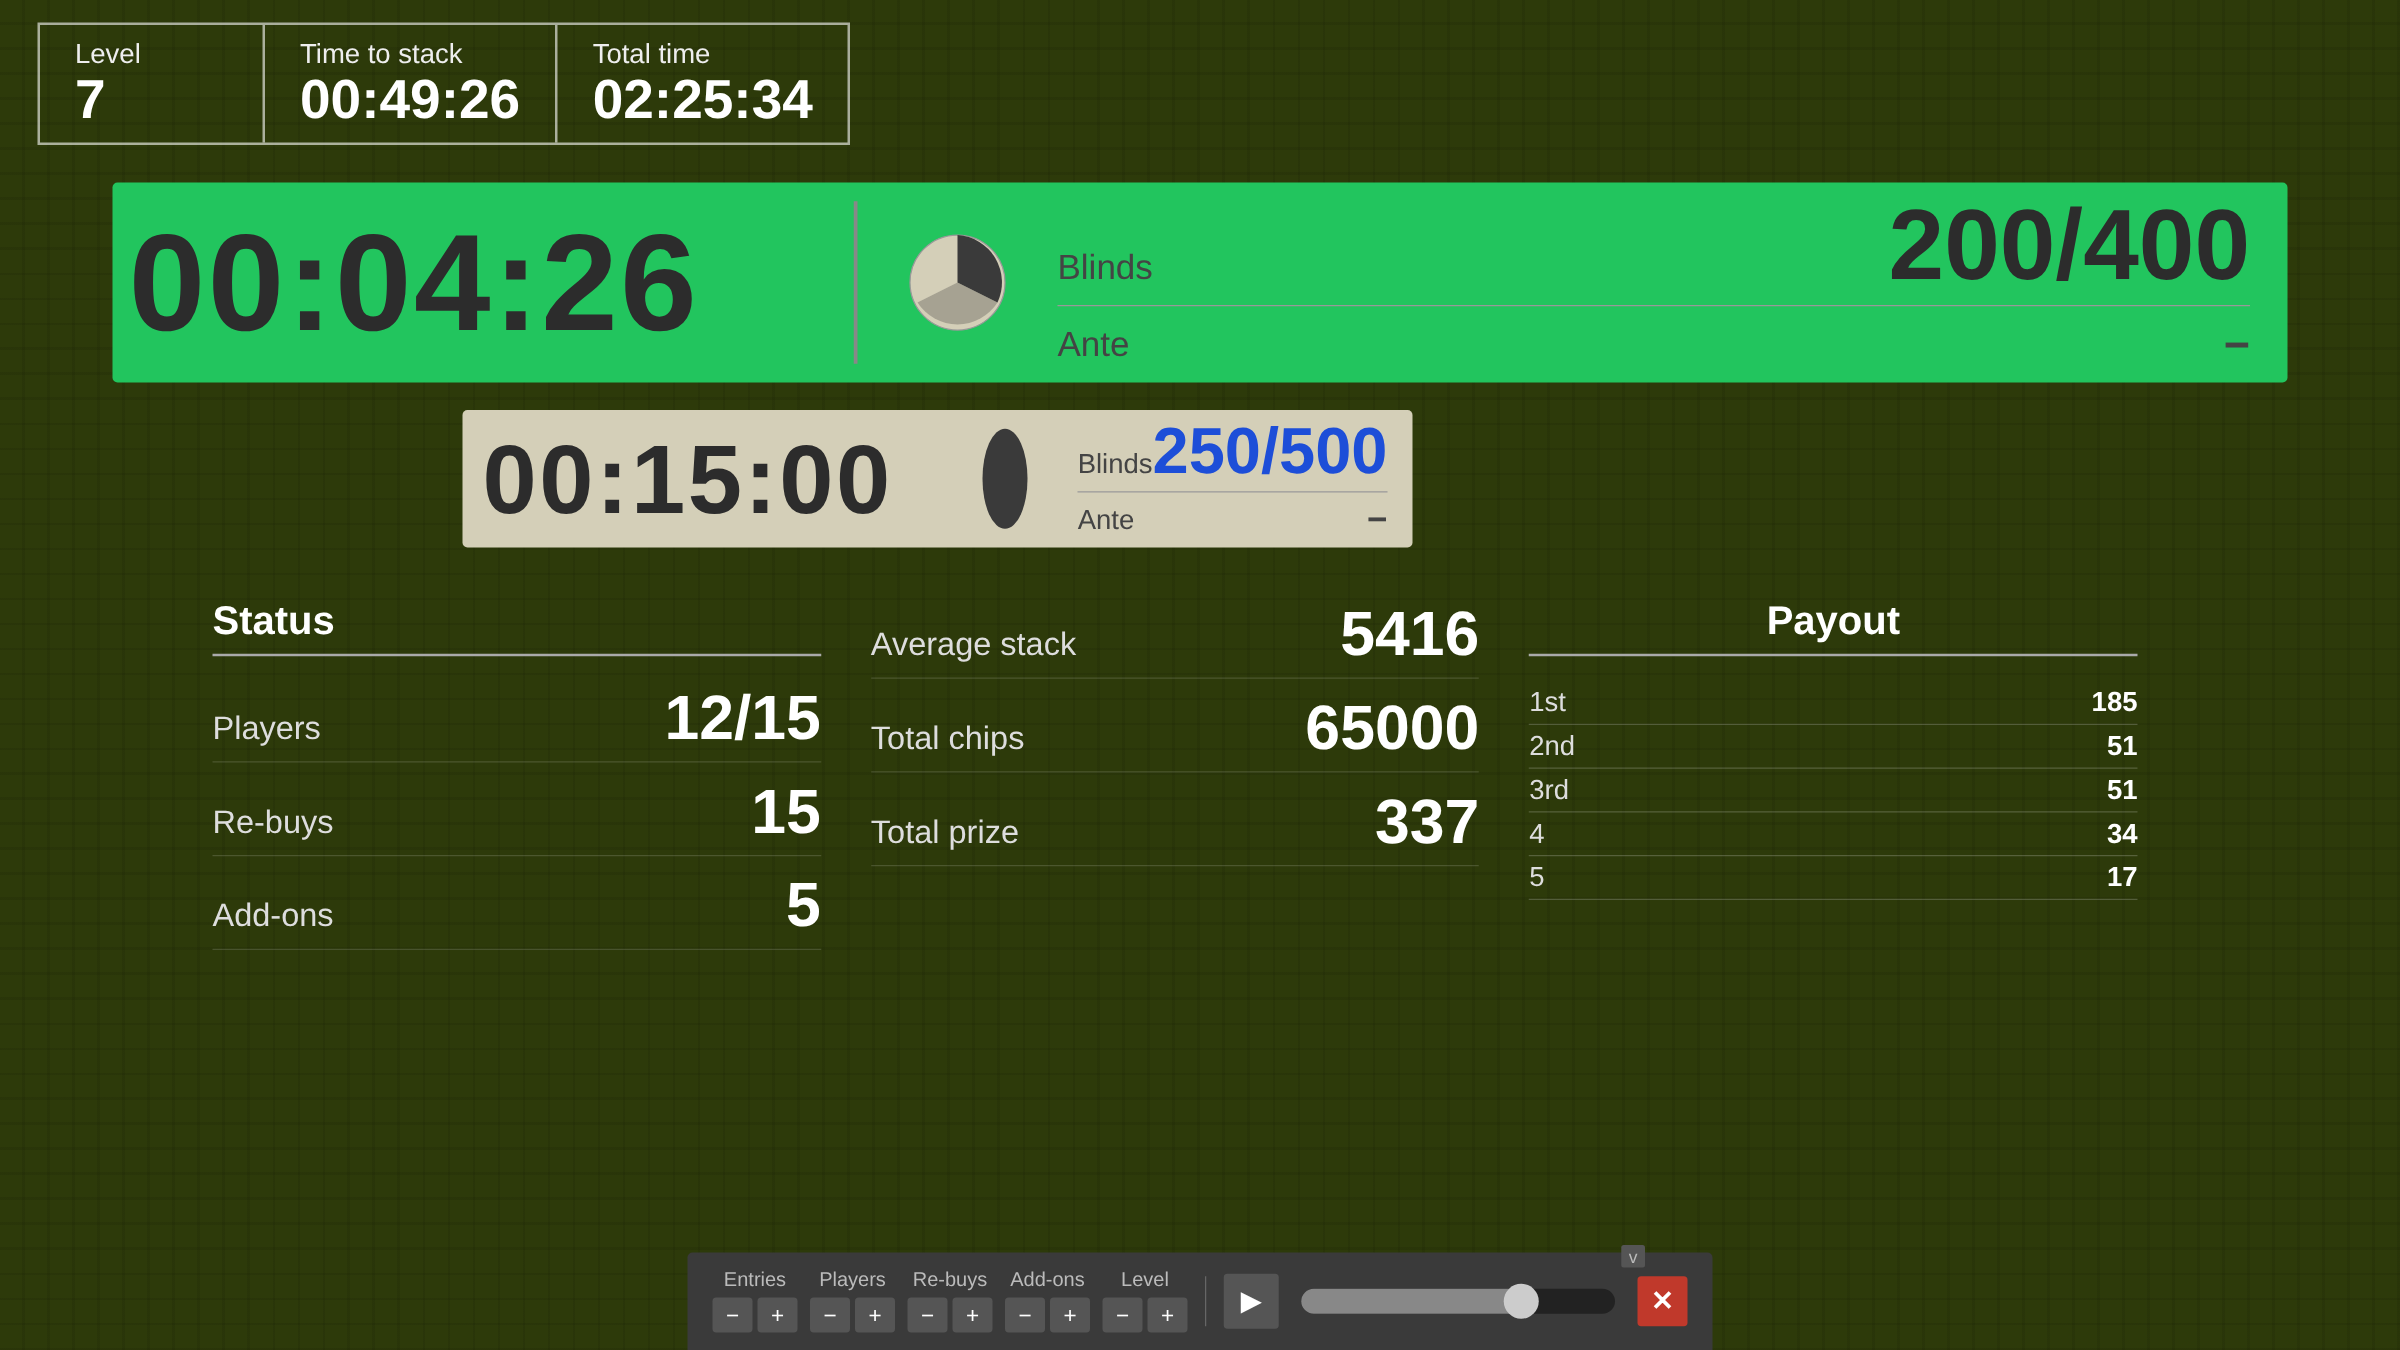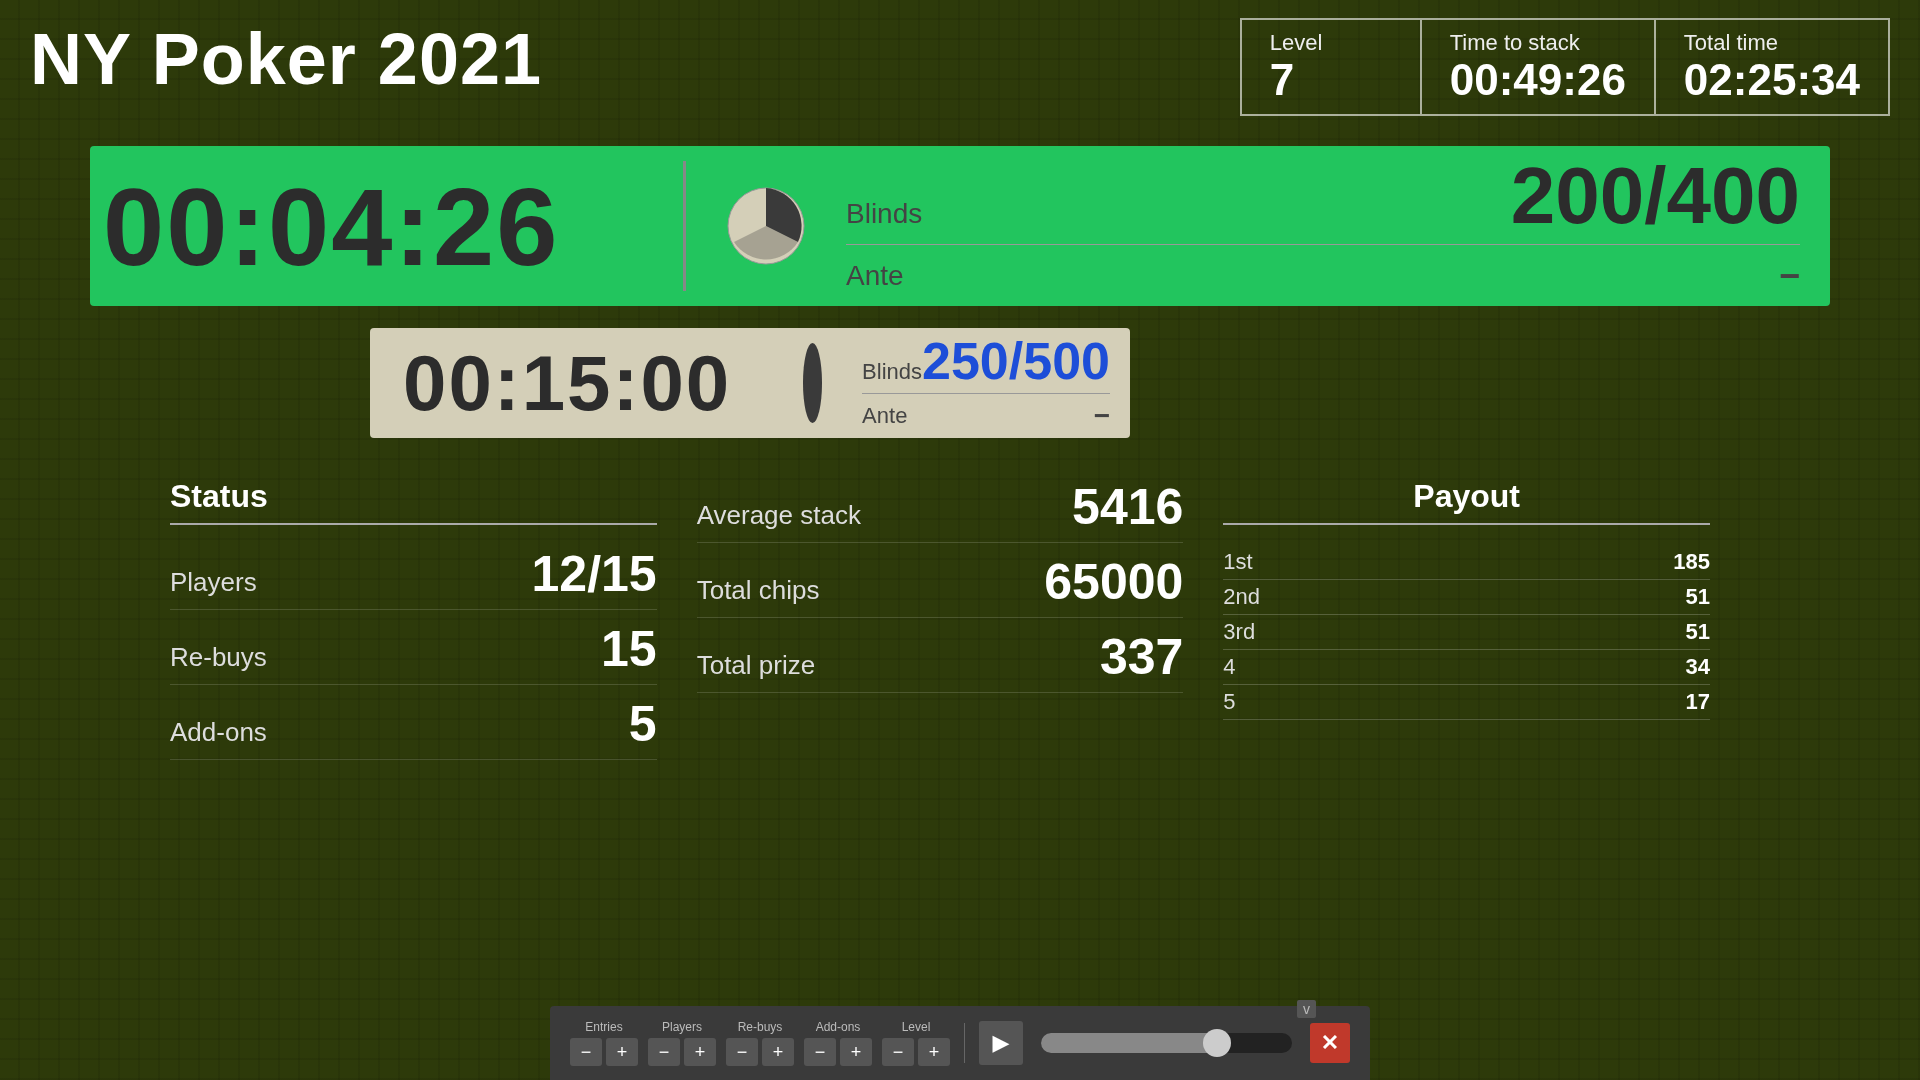--- a/index.html
+++ b/index.html
@@ -157,21 +157,21 @@
       color: #444;
       font-weight: bold;
     }
 
     
     .timer-card-secondary {
       background-color: #d4cfb8;
       border-radius: 4px;
       display: flex;
       align-items: center;
-      padding: 0 0 0 33px;
+      padding: 0 0 0 16px;
       height: 110px;
       width: 760px;
       margin-left: 280px;
     }
 
     .timer-display-secondary {
       font-size: 78px;
       font-weight: bold;
       color: #2c2c2c;
       letter-spacing: 2px;
@@ -310,21 +310,21 @@
     }
 
     .ctrl-group {
       display: flex;
       flex-direction: column;
       align-items: center;
       gap: 4px;
     }
 
     .ctrl-label {
-      font-size: 12px;
+      font-size: 16px;
       color: #bbb;
     }
 
     .ctrl-buttons {
       display: flex;
       gap: 4px;
     }
 
     .ctrl-btn {
       width: 32px;
@@ -411,21 +411,20 @@
       color: #bbb;
       font-size: 14px;
       padding: 1px 6px;
       border-radius: 2px;
     }
   </style>
 </head>
 <body>
 
 <div class="header">
-  <div class="app-title">NY Poker 2021</div>
 
   <div class="header-stats">
     <div class="header-stat">
       <div class="header-stat-label">Level</div>
       <div class="header-stat-value">7</div>
     </div>
     <div class="header-stat">
       <div class="header-stat-label">Time to stack</div>
       <div class="header-stat-value">00:49:26</div>
     </div>

